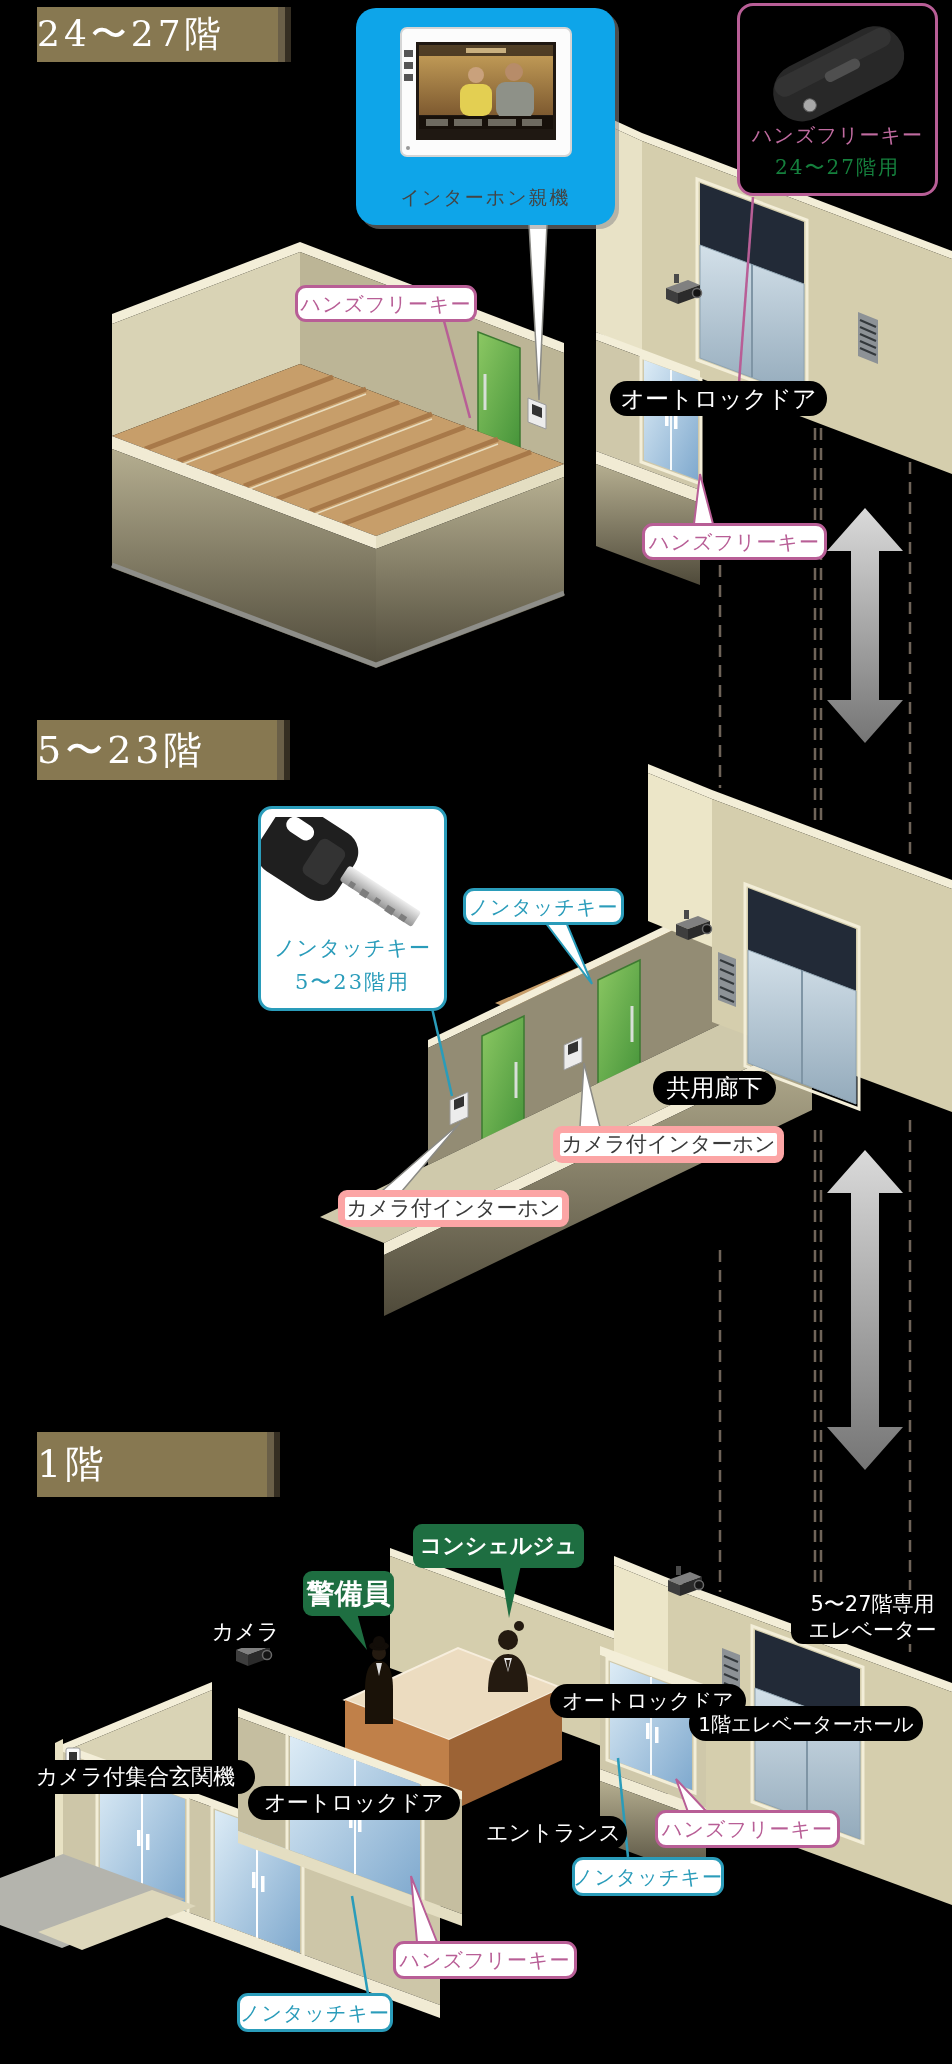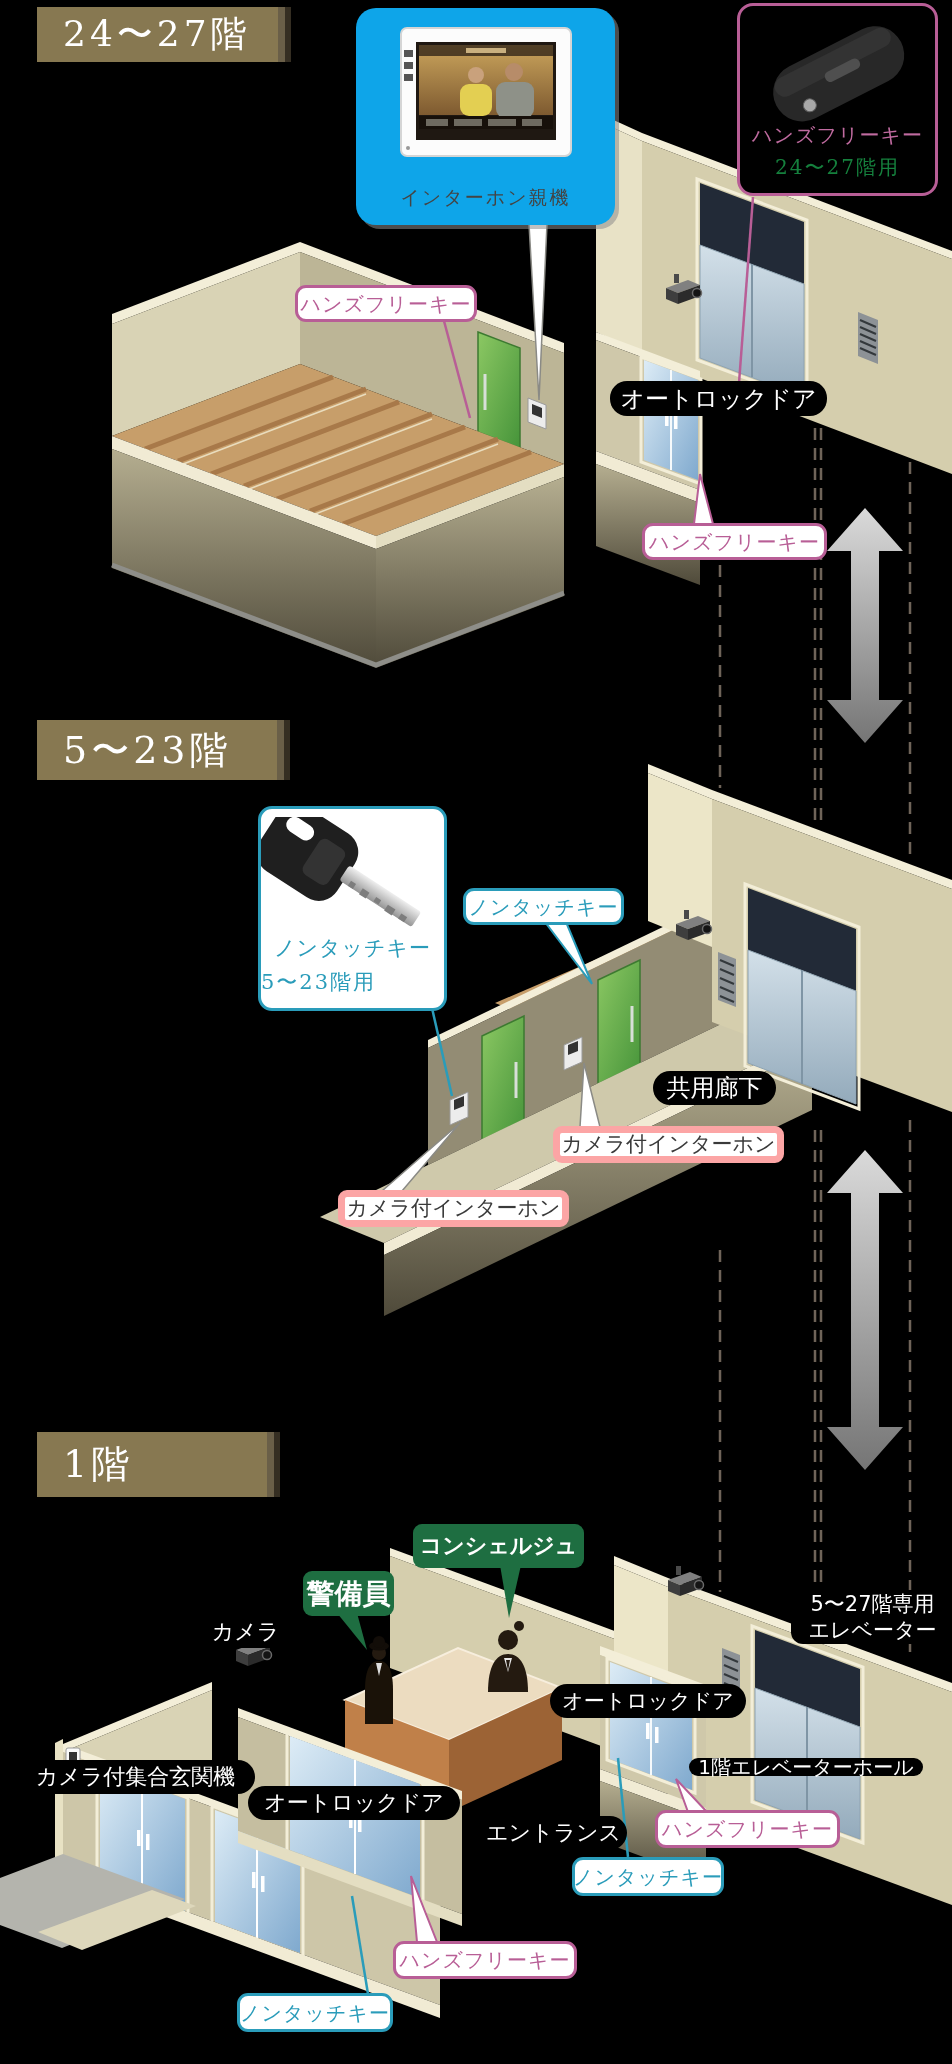--- a/index.html
+++ b/index.html
@@ -1,20 +1,20 @@
 <!DOCTYPE html>
 <html><head>
 <meta charset="utf-8">
 <style>
   html,body{margin:0;padding:0;background:#000;}
   #canvas{position:relative;width:952px;height:2064px;background:#000;overflow:hidden;
           font-family:"DejaVu Sans",sans-serif;}
   #scene-svg{position:absolute;left:0;top:0;}
   .badge{position:absolute;background:#877851;color:#fff;font-family:"DejaVu Serif",serif;
-         display:flex;align-items:center;padding-left:26px;letter-spacing:4px;box-sizing:border-box;
+         display:flex;align-items:center;letter-spacing:4px;box-sizing:border-box;
          box-shadow:7px 0 0 rgba(110,98,75,.95),13px 0 0 rgba(62,54,40,.85);}
   .pill{position:absolute;display:flex;align-items:center;justify-content:center;
         white-space:nowrap;box-sizing:border-box;line-height:1;}
   .pill-black{background:#000;color:#fff;border-radius:17px;font-size:22px;}
   .pill-white{background:#fff;color:#3a3a3a;border:7px solid #fca5a5;border-radius:9px;font-size:21px;}
   .pill-pink{background:#fff;color:#b85e96;border:3px solid #b85e96;border-radius:11px;
              font-family:"DejaVu Serif",serif;font-size:20px;letter-spacing:1px;}
   .pill-teal{background:#fff;color:#2a9cba;border:3px solid #2a9cba;border-radius:11px;
              font-family:"DejaVu Serif",serif;font-size:20px;letter-spacing:1px;}
   .pill-green{background:#1e6e41;color:#fff;border-radius:9px;font-size:22px;font-weight:bold;}
@@ -26,21 +26,21 @@
   #fob-card{left:737px;top:3px;width:201px;height:193px;background:#000;border:3px solid #b85e96;
             border-radius:16px;}
   #fob-card .l1{position:absolute;left:0;right:0;bottom:44px;text-align:center;color:#c06ba0;
             font-family:"DejaVu Serif",serif;font-size:20px;letter-spacing:1px;}
   #fob-card .l2{position:absolute;left:0;right:0;bottom:12px;text-align:center;color:#15803d;
             font-family:"DejaVu Serif",serif;font-size:20px;letter-spacing:2px;}
   #key-card{left:258px;top:806px;width:189px;height:205px;background:#fff;border:3px solid #2a9cba;
             border-radius:14px;}
   #key-card .l1{position:absolute;left:0;right:0;bottom:46px;text-align:center;color:#2a9cba;
             font-family:"DejaVu Serif",serif;font-size:21px;letter-spacing:1px;}
-  #key-card .l2{position:absolute;left:0;right:0;bottom:12px;text-align:left;color:#2a9cba;
+  #key-card .l2{position:absolute;left:0;right:0;bottom:12px;text-align:center;color:#2a9cba;
             font-family:"DejaVu Serif",serif;font-size:21px;letter-spacing:2px;}
   .note{position:absolute;background:#000;color:#fff;border-radius:12px;display:flex;
         flex-direction:column;align-items:center;justify-content:center;font-size:21px;line-height:1.25;}
 </style>
 </head>
 <body>
 
 <div id="canvas">
 
 <svg id="scene-svg" width="952" height="2064" viewBox="0 0 952 2064">
@@ -370,21 +370,21 @@
 <div class="pill pill-white" style="left:338px;top:1190px;width:231px;height:37px;">カメラ付インターホン</div>
 
 <div class="pill pill-green" style="left:413px;top:1524px;width:171px;height:44px;">コンシェルジュ</div>
 <div class="pill pill-green" style="left:303px;top:1571px;width:91px;height:45px;font-size:28px;">警備員</div>
 <div class="pill pill-black" style="left:200px;top:1616px;width:91px;height:32px;font-size:22px;">カメラ</div>
 <div class="note" style="left:791px;top:1590px;width:163px;height:54px;">
   <span>5〜27階専用</span>
   <span>エレベーター</span>
 </div>
 <div class="pill pill-black" style="left:550px;top:1684px;width:196px;height:34px;font-size:21px;">オートロックドア</div>
-<div class="pill pill-black" style="left:689px;top:1758px;width:234px;height:18px;font-size:20px;">1階エレベーターホール</div>
+<div class="pill pill-black" style="left:689px;top:1706px;width:234px;height:35px;font-size:20px;">1階エレベーターホール</div>
 <div class="pill pill-black" style="left:16px;top:1760px;width:239px;height:34px;font-size:22px;">カメラ付集合玄関機</div>
 <div class="pill pill-black" style="left:248px;top:1786px;width:212px;height:34px;font-size:22px;">オートロックドア</div>
 <div class="pill pill-black" style="left:480px;top:1816px;width:147px;height:34px;font-size:22px;">エントランス</div>
 <div class="pill pill-pink" style="left:655px;top:1810px;width:185px;height:38px;">ハンズフリーキー</div>
 <div class="pill pill-teal" style="left:572px;top:1857px;width:152px;height:39px;">ノンタッチキー</div>
 <div class="pill pill-pink" style="left:393px;top:1941px;width:184px;height:38px;">ハンズフリーキー</div>
 <div class="pill pill-teal" style="left:237px;top:1993px;width:156px;height:39px;">ノンタッチキー</div>
 
 </div>
 

